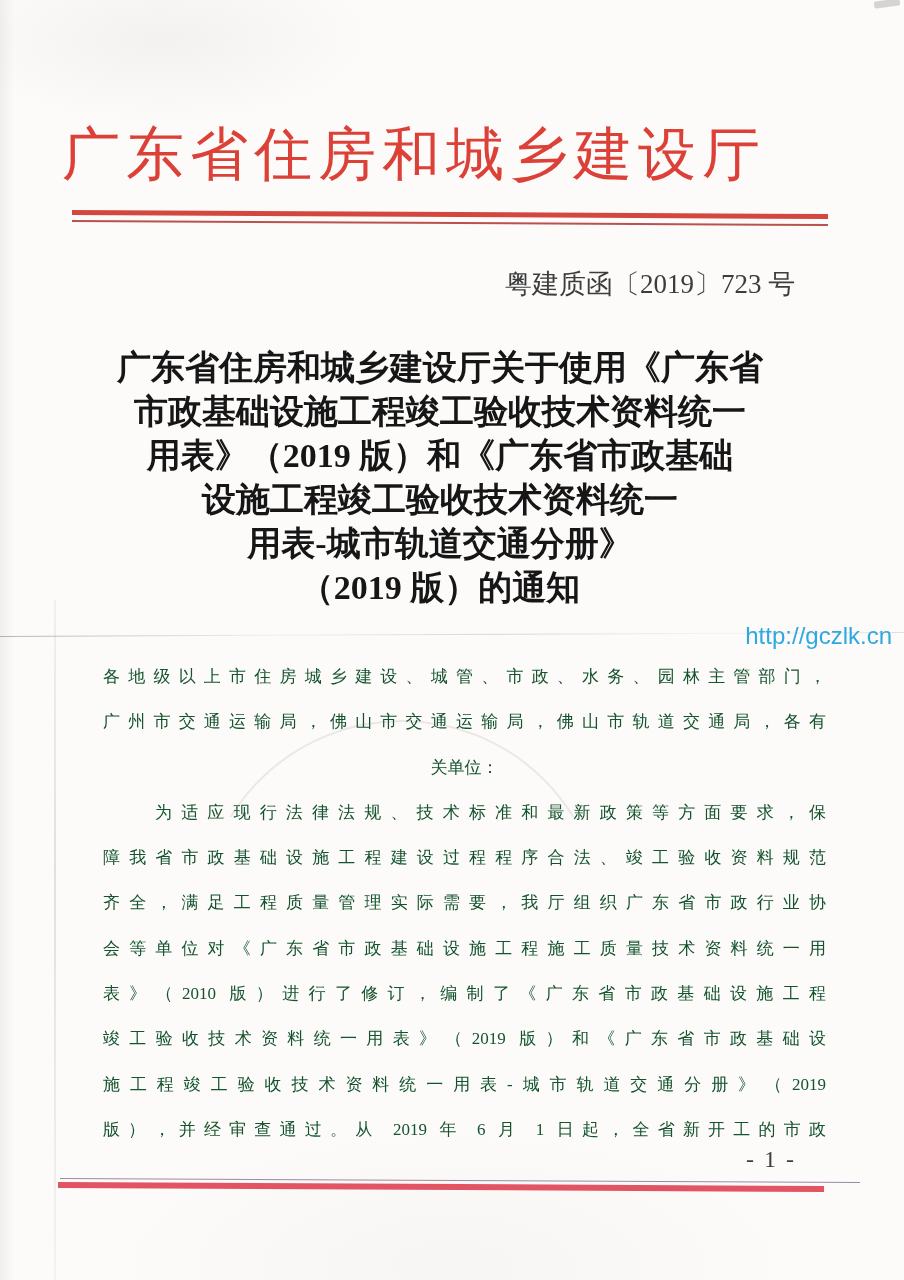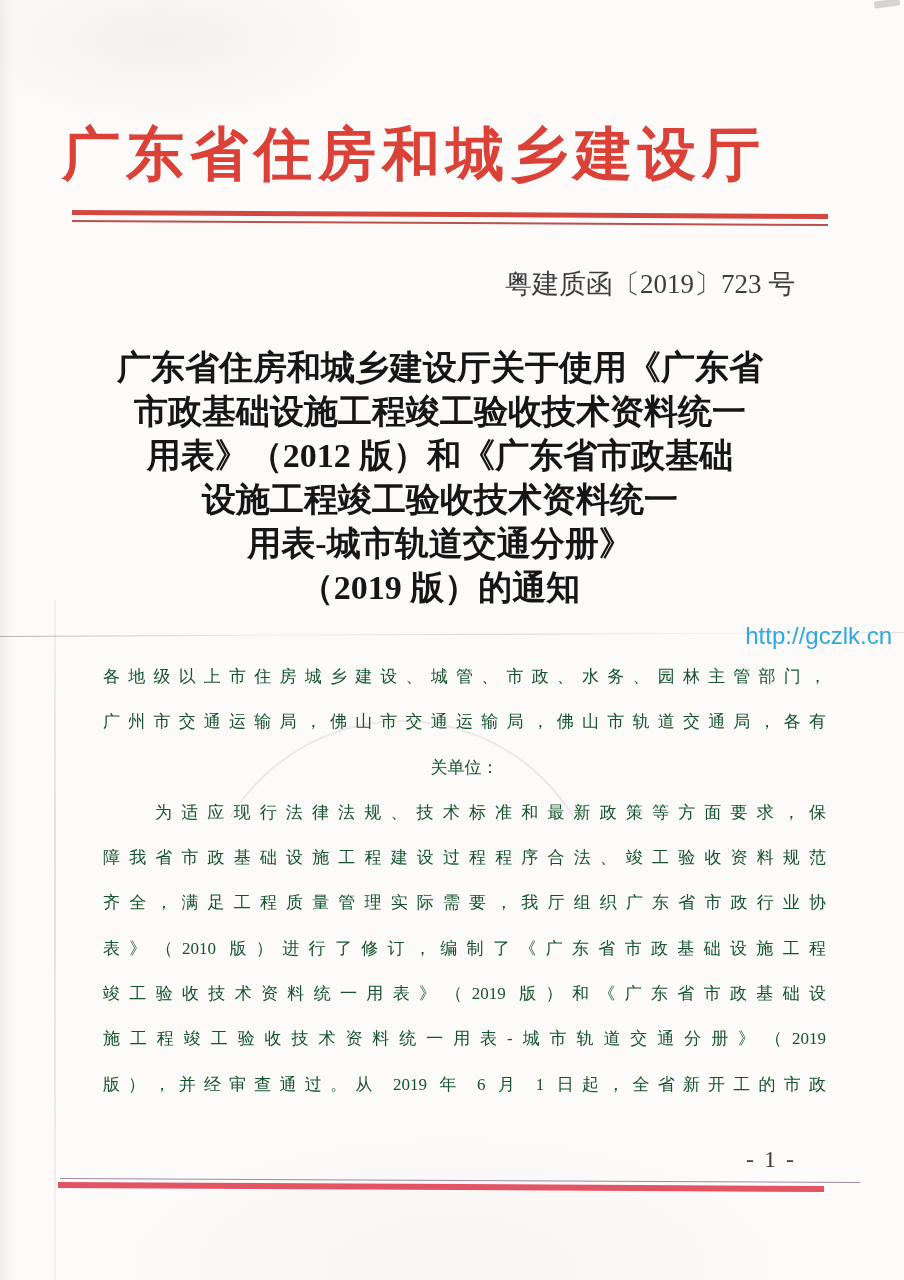--- a/index.html
+++ b/index.html
@@ -44,21 +44,21 @@
     position:absolute;left:10px;top:8px;width:400px;height:400px;
     border:2px solid rgba(175,155,150,0.20);
     border-radius:50%;
   }
 
   
   .letterhead{
     position:absolute;left:0;top:116px;width:828px;
     text-align:center;
     color:#dc4138;
-    font-size:58px;font-weight:bold;
+    font-size:58px;font-weight:normal;
     letter-spacing:6px;
     white-space:nowrap;
   }
   .rule-top-thick{
     position:absolute;left:72px;top:212px;width:756px;height:5px;
     background:#d4473e;transform:rotate(0.30deg);
   }
   .rule-top-thin{
     position:absolute;left:72px;top:222px;width:756px;height:2px;
     background:#b9524f;transform:rotate(0.30deg);
@@ -120,40 +120,41 @@
 
 <div class="letterhead">广东省住房和城乡建设厅</div>
 <div class="rule-top-thick"></div>
 <div class="rule-top-thin"></div>
 
 <div class="doc-number">粤建质函〔2019〕723 号</div>
 
 <div class="notice-title">
   <div class="t-line">广东省住房和城乡建设厅关于使用《广东省</div>
   <div class="t-line">市政基础设施工程竣工验收技术资料统一</div>
-  <div class="t-line">用表》（2012 版）和《广东省市政基础</div>
+  <div class="t-line">用表》（2019 版）和《广东省市政基础</div>
   <div class="t-line">设施工程竣工验收技术资料统一</div>
   <div class="t-line">用表-城市轨道交通分册》</div>
   <div class="t-line">（2019 版）的通知</div>
 </div>
 
 <div class="crease-line"></div>
 <div class="watermark">http://gczlk.cn</div>
 
 <div class="stamp-arc-clip">
   <div class="stamp-arc"></div>
 </div>
 
 <div class="body-text">
   <div class="b-line fill">各地级以上市住房城乡建设、城管、市政、水务、园林主管部门，</div>
   <div class="b-line fill">广州市交通运输局，佛山市交通运输局，佛山市轨道交通局，各有</div>
   <div class="b-line">关单位：</div>
   <div class="b-line fill indent">为适应现行法律法规、技术标准和最新政策等方面要求，保</div>
   <div class="b-line fill">障我省市政基础设施工程建设过程程序合法、竣工验收资料规范</div>
   <div class="b-line fill">齐全，满足工程质量管理实际需要，我厅组织广东省市政行业协</div>
+  <div class="b-line fill">会等单位对《广东省市政基础设施工程施工质量技术资料统一用</div>
   <div class="b-line fill">表》（2010 版）进行了修订，编制了《广东省市政基础设施工程</div>
   <div class="b-line fill">竣工验收技术资料统一用表》（2019 版）和《广东省市政基础设</div>
   <div class="b-line fill">施工程竣工验收技术资料统一用表-城市轨道交通分册》（2019</div>
   <div class="b-line fill">版），并经审查通过。从 2019 年 6 月 1 日起，全省新开工的市政</div>
 </div>
 
 <div class="page-number">- 1 -</div>
 <div class="rule-bottom-thin"></div>
 <div class="rule-bottom-thick"></div>
 

